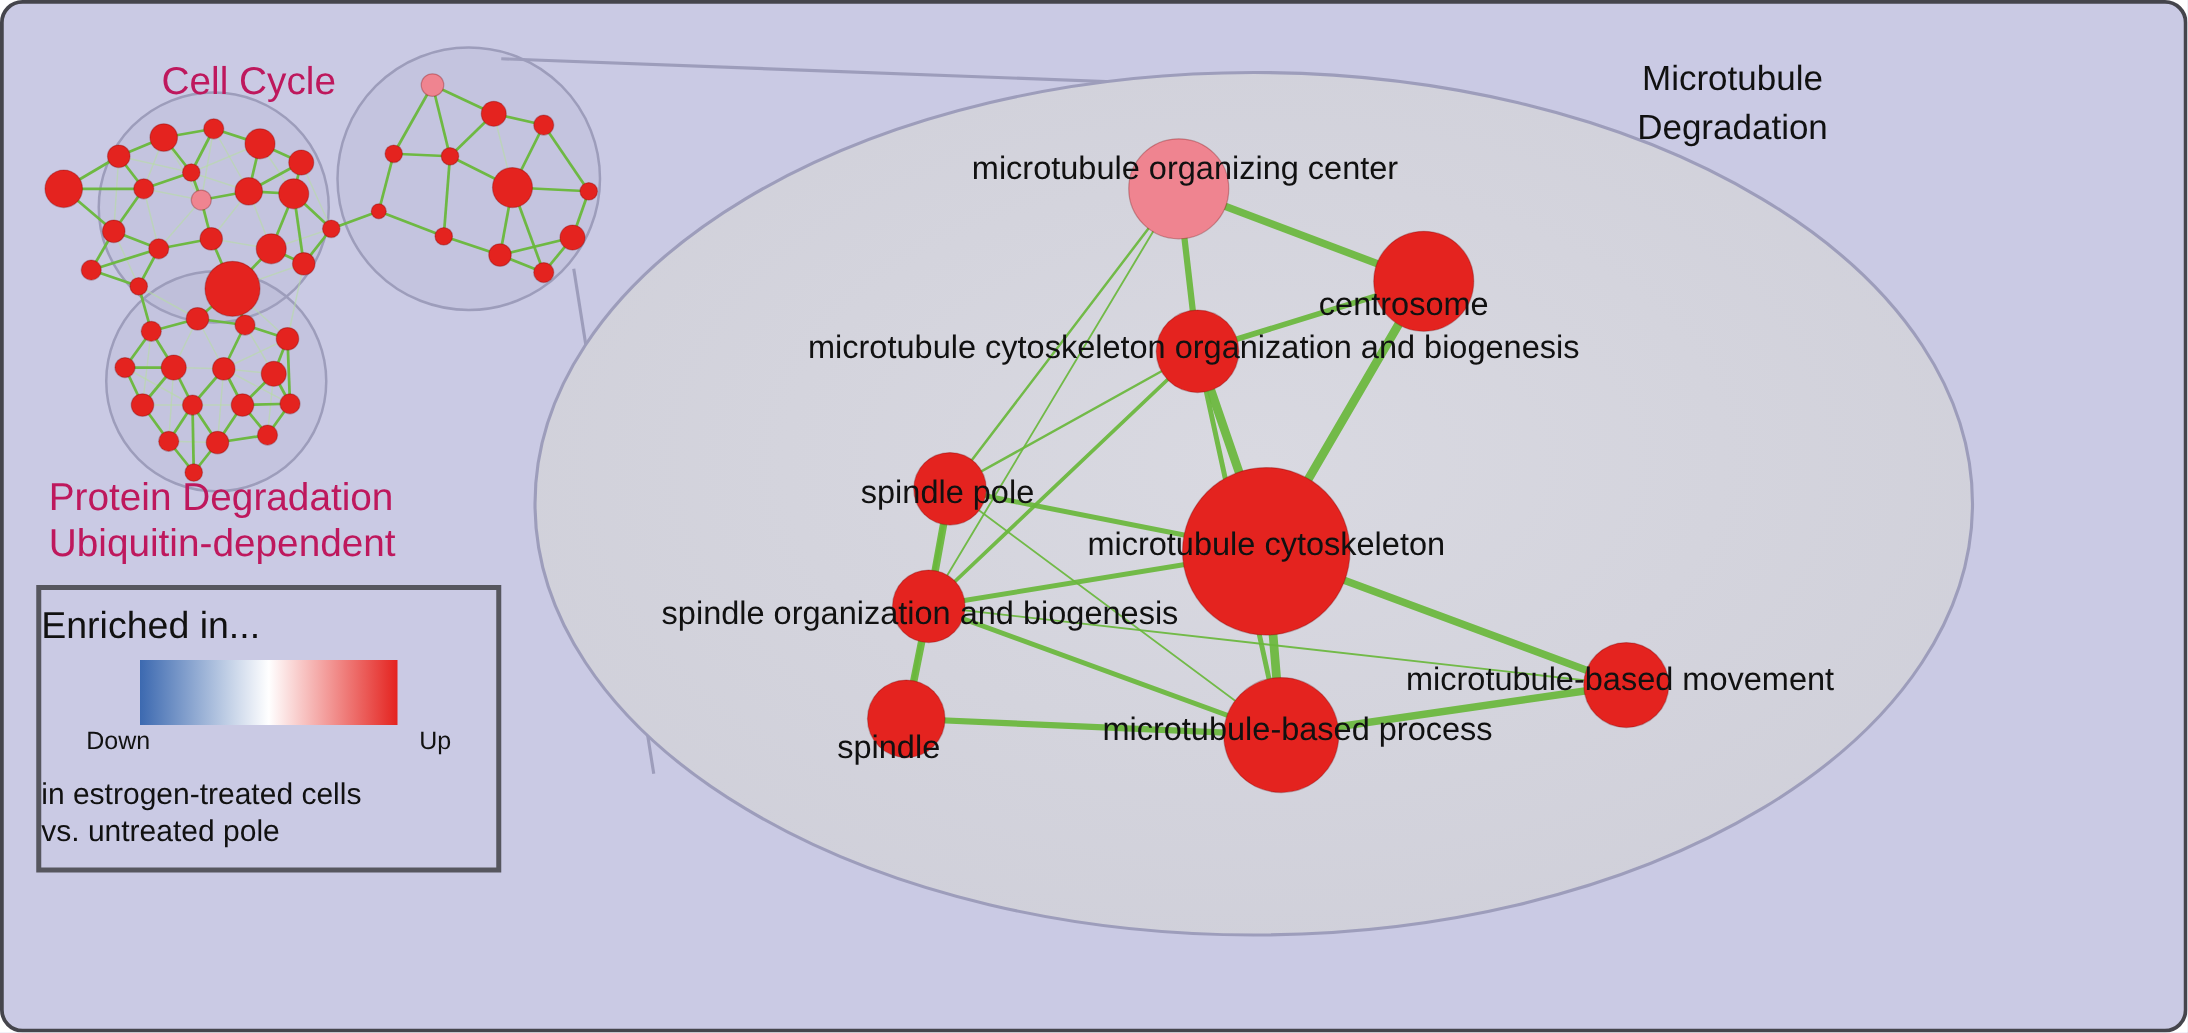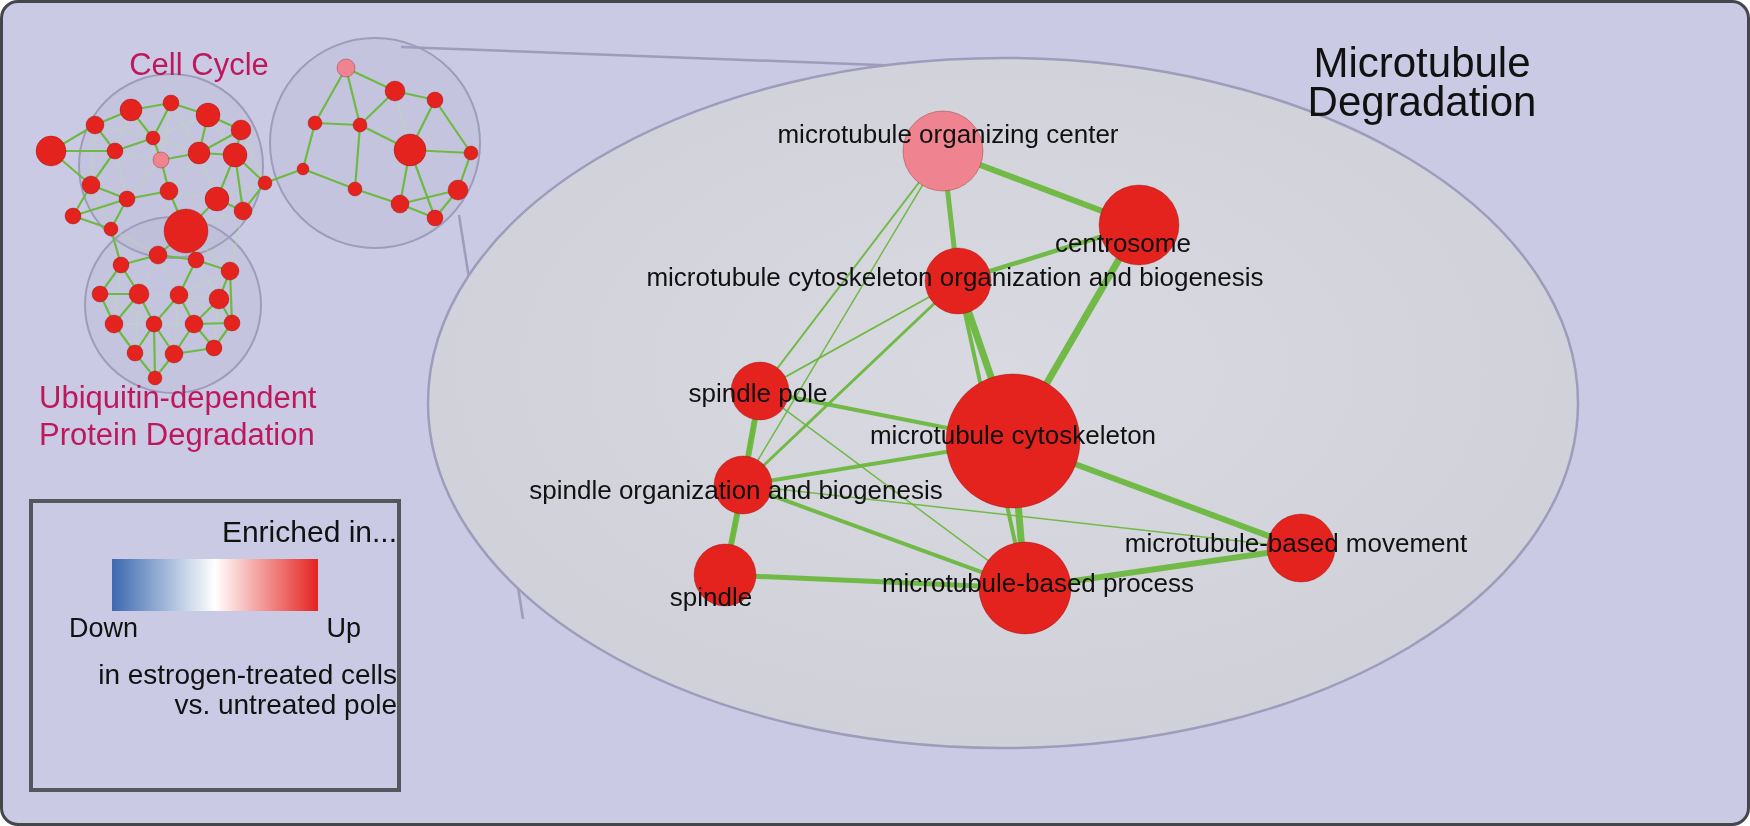--- a/index.html
+++ b/index.html
@@ -4,27 +4,27 @@
 <style>
   html,body{margin:0;padding:0;background:#ffffff;font-family:"Liberation Sans",sans-serif;}
   #fig{position:relative;width:1750px;height:826px;border:3px solid #45454c;border-radius:18px;
        overflow:hidden;box-sizing:border-box;}
   #net{position:absolute;left:0;top:0;}
   .overlay{position:absolute;pointer-events:none;white-space:nowrap;}
   .center{transform:translateX(-50%);text-align:center;}
   .graytxt{color:#be185d;}
   #label-cell-cycle{left:196px;top:44px;font-size:31px;}
   #label-ubiquitin{left:36px;top:376px;font-size:31px;line-height:37px;text-align:left;}
-  #label-title{left:1383px;top:40px;font-size:42px;line-height:39px;color:#111;margin-left:36px;}
-  .legend{position:absolute;left:26px;top:496px;width:372px;height:293px;border:4px solid #56565e;
-          box-sizing:border-box;text-align:right;color:#111;}
+  #label-title{left:1383px;top:40px;font-size:28px;line-height:39px;color:#111;}
+  .legend{position:absolute;left:26px;top:465px;width:372px;height:230px;border:4px solid #56565e;
+          box-sizing:border-box;text-align:left;color:#111;}
   .legend-title{font-size:30px;margin-top:12px;}
   .legend-bar{width:206px;height:52px;margin:10px auto 0;}
-  .legend-ends{display:flex;justify-content:space-between;width:292px;margin:2px auto 16px;font-size:27px;}
-  .legend-sub{font-size:28px;line-height:30px;}
+  .legend-ends{display:flex;justify-content:space-between;width:292px;margin:2px auto 16px;font-size:20px;}
+  .legend-sub{font-size:24px;line-height:30px;}
   .legend-sub.first{margin-top:6px;}
 </style>
 </head>
 <body>
 
 <div id="fig" style="background: rgb(202, 202, 228); border-color: rgb(69, 69, 76);">
 
   <svg id="net" width="1750" height="826" viewBox="0 0 1750 826">
     <defs>
       <radialGradient id="eg" cx="50%" cy="45%" r="65%">
@@ -330,22 +330,22 @@
       <text x="1010" y="441" text-anchor="middle" font-size="26" fill="#111111" font-family="&quot;Liberation Sans&quot;, sans-serif">microtubule cytoskeleton</text>
       <text x="733" y="496" text-anchor="middle" font-size="26" fill="#111111" font-family="&quot;Liberation Sans&quot;, sans-serif">spindle organization and biogenesis</text>
       <text x="708" y="603" text-anchor="middle" font-size="26" fill="#111111" font-family="&quot;Liberation Sans&quot;, sans-serif">spindle</text>
       <text x="1035" y="589" text-anchor="middle" font-size="26" fill="#111111" font-family="&quot;Liberation Sans&quot;, sans-serif">microtubule-based process</text>
       <text x="1293" y="549" text-anchor="middle" font-size="26" fill="#111111" font-family="&quot;Liberation Sans&quot;, sans-serif">microtubule-based movement</text>
     </svg>
 
   <div class="overlay center graytxt" id="label-cell-cycle">Cell Cycle</div>
 
   <div class="overlay graytxt" id="label-ubiquitin">
+    <div>Protein Degradation</div>
     <div>Ubiquitin-dependent</div>
-    <div>Protein Degradation</div>
   </div>
 
   <div class="overlay center" id="label-title">
     <div>Microtubule</div>
     <div>Degradation</div>
   </div>
 
   <div class="legend">
     <div class="legend-title">Enriched in...</div>
     <div class="legend-bar" style="background: linear-gradient(to right, rgb(60, 105, 176), rgb(255, 255, 255) 50%, rgb(228, 35, 31));"></div>

